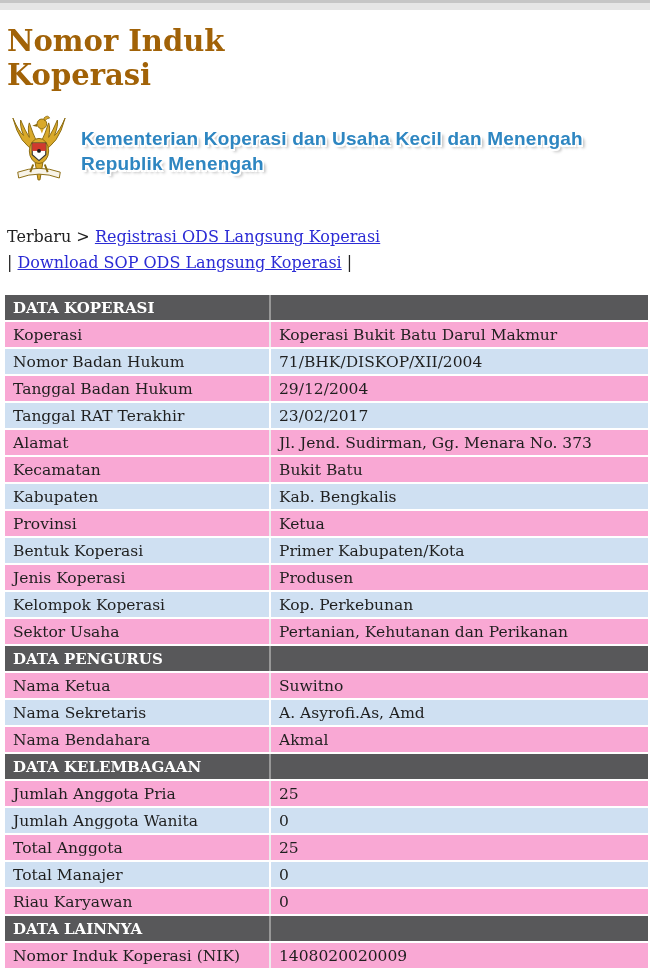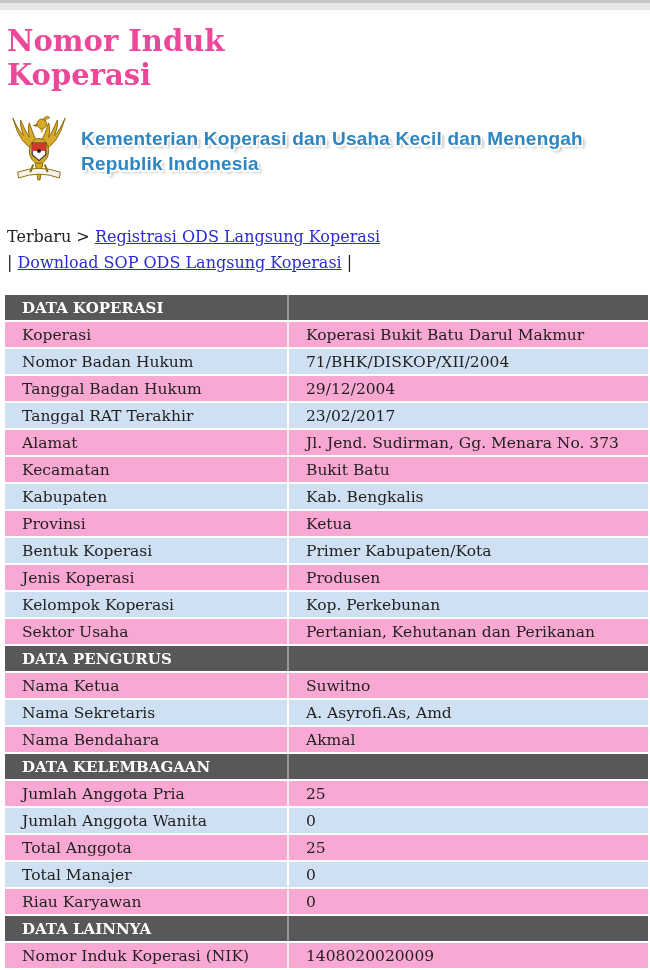--- a/index.html
+++ b/index.html
@@ -5,29 +5,29 @@
   :root{
     --topbar_gray:#e6e6e6; --topbar_edge:#c6c6c6;
     --section_header_gray:#58585a; --row_blue:#cfe0f2;
     --link_blue:#2b2bd5; --brand_blue:#2e86c1; --text_dark:#1f1f1f;
   }
   html,body{margin:0;padding:0;width:650px;height:970px;overflow:hidden;
     background:#ffffff;font-family:"DejaVu Serif", serif;color:var(--text_dark);}
   .topbar{height:10px;background:var(--topbar_gray);border-top:3px solid var(--topbar_edge);box-sizing:border-box;}
   .page{padding:0 3px 0 5px;}
   h1.page-title{font-size:29px;line-height:1.16;margin:15px 0 0 2px;max-width:235px;
-    font-weight:bold;color:#ec4899;}
+    font-weight:bold;color:#a16207;}
   .brand{display:flex;align-items:center;gap:13px;margin:18px 0 0 5px;height:82px;}
   .brand-text{font-family:"Liberation Sans", sans-serif;font-weight:bold;font-size:19px;
     color:var(--brand_blue);line-height:1.35;letter-spacing:.2px;
     text-shadow:-1.5px -1.5px 0 #fff,1.5px -1.5px 0 #fff,-1.5px 1.5px 0 #fff,1.5px 1.5px 0 #fff,3px 3px 3px #b5b5b5;}
   .breadcrumb{margin:32px 0 0 2px;font-size:16px;line-height:1.6;color:#222;}
   .breadcrumb a{color:var(--link_blue);text-decoration:underline;}
   table.data{border-collapse:collapse;width:643px;margin:20px 0 0 0;font-size:15.5px;}
-  table.data th,table.data td{border-bottom:2px solid #fff;padding:2px 17px;height:21px;
+  table.data th,table.data td{border-bottom:2px solid #fff;padding:2px 8px;height:21px;
     text-align:left;vertical-align:middle;}
   th.sec-title{background:var(--section_header_gray);color:#fff;font-weight:bold;font-size:15px;width:248px;}
   th.sec-spacer{background:var(--section_header_gray);border-left:2px solid #979797;}
   td.label{width:248px;}
   td.value{border-left:2px solid #fff;padding-left:11px;}
   tr.even td{background:#f9a8d4;}
   tr.even td.value{border-left-color:#ececec;}
   tr.odd td{background:var(--row_blue);}
 </style>
 </head>
@@ -60,21 +60,21 @@
         <path d="M23 36 L37 36 L37 44 L23 44 Z" fill="#d03a2d"></path>
         <circle cx="30" cy="44" r="2" fill="#1a1a1a"></circle>
 
         <path d="M8 66 Q30 58 52 66 L51 72 Q30 64 9 72 Z" fill="#f7f3e8" stroke="#8a6a10" stroke-width="1"></path>
 
         <path d="M24 58 L21 66 M36 58 L39 66" stroke="#8a6a10" stroke-width="2" fill="none"></path>
       </svg>
     </span>
     <div class="brand-text">
       <div>Kementerian Koperasi dan Usaha Kecil dan Menengah</div>
-      <div>Republik Indonesia</div>
+      <div>Republik Menengah</div>
     </div>
   </div>
 
   <div class="breadcrumb">
     <span>Terbaru &gt;</span>
     <a href="#">Registrasi ODS Langsung Koperasi</a>
     <br>
     <span>|</span>
     <a href="#">Download SOP ODS Langsung Koperasi</a>
     <span>|</span>

